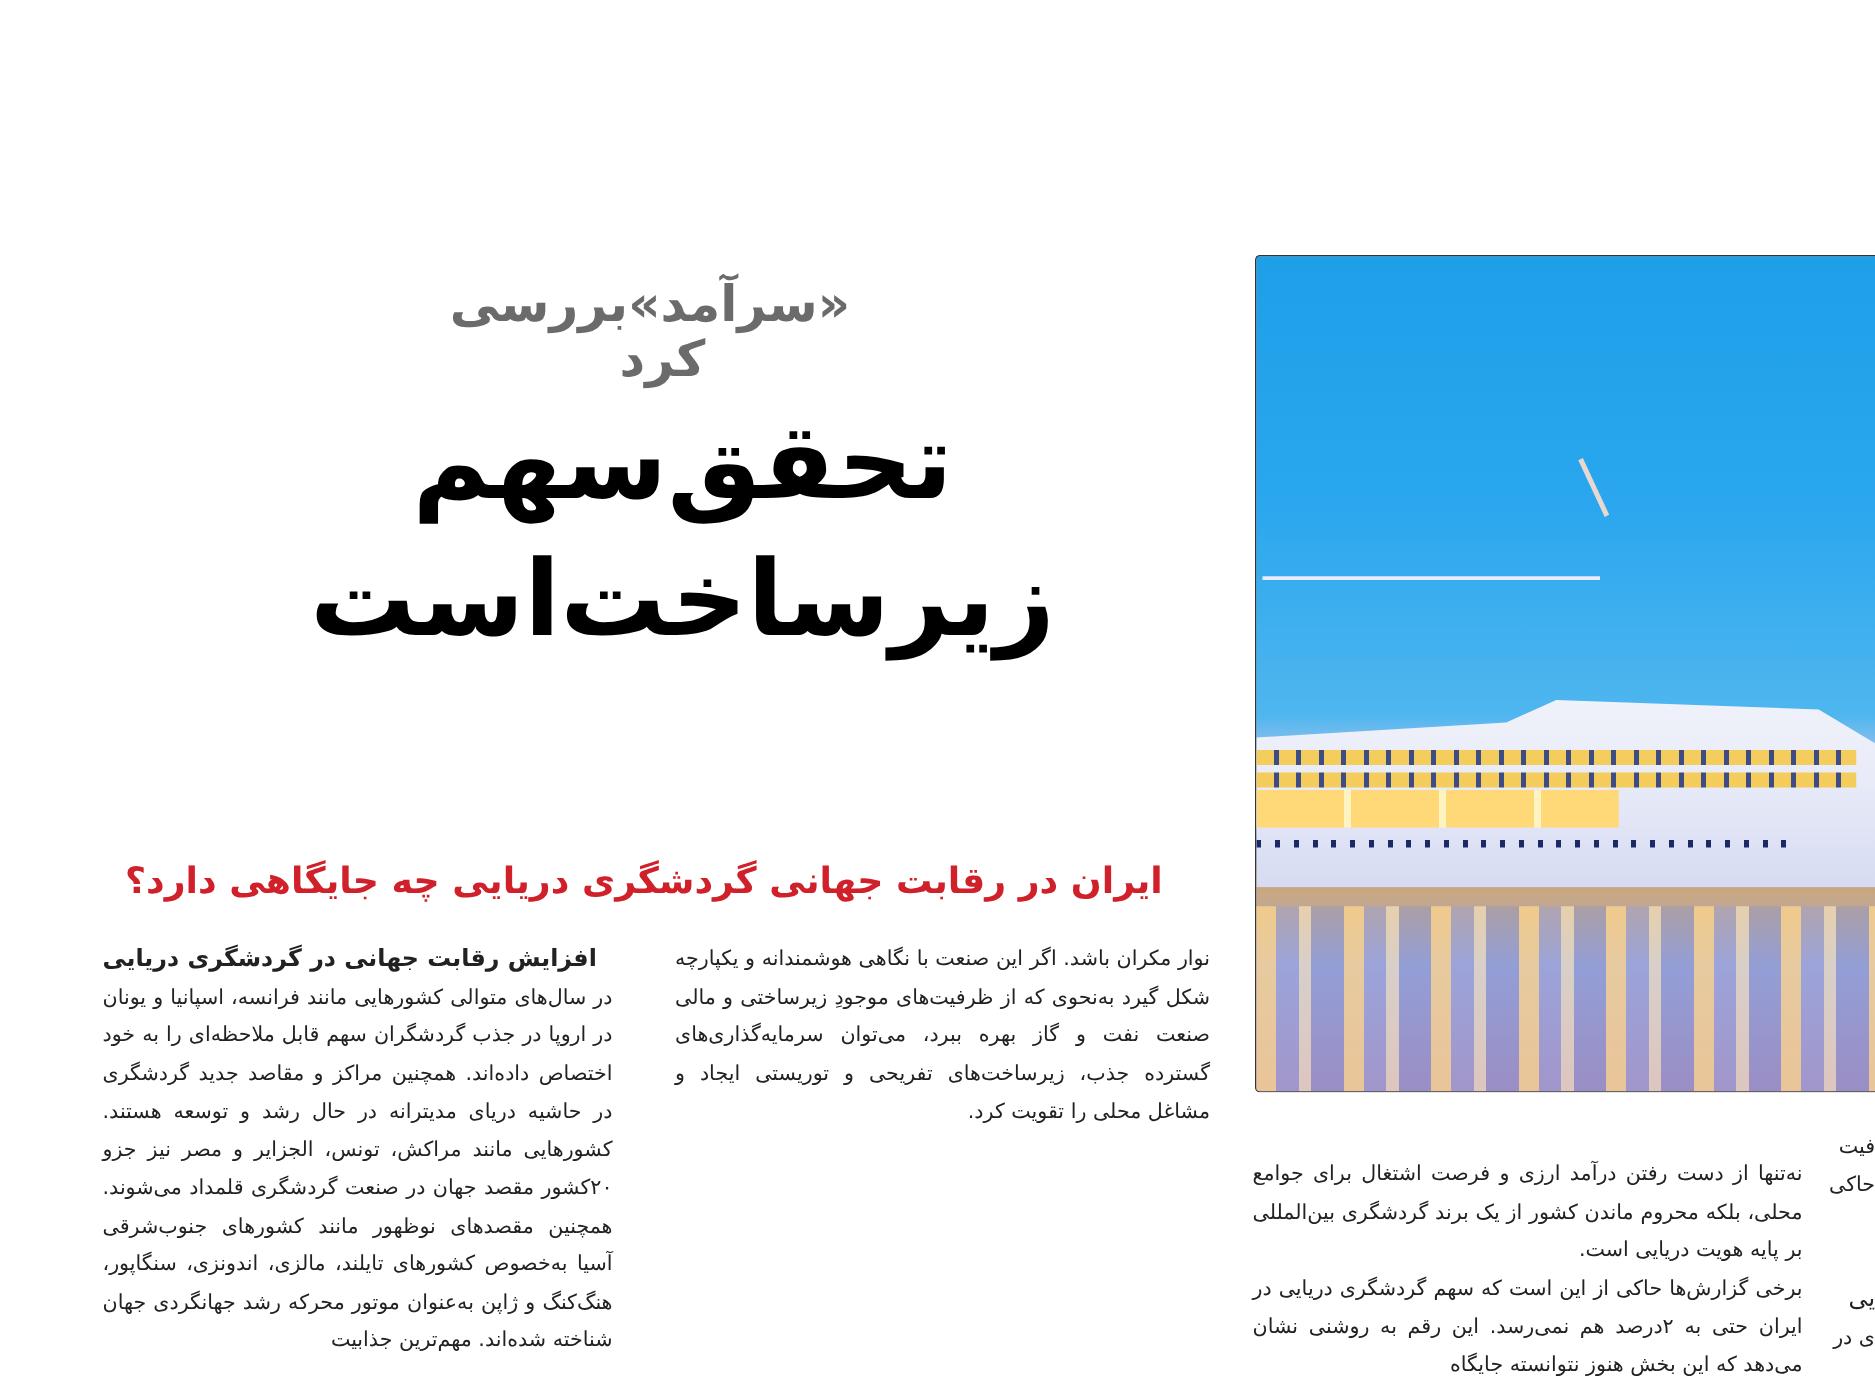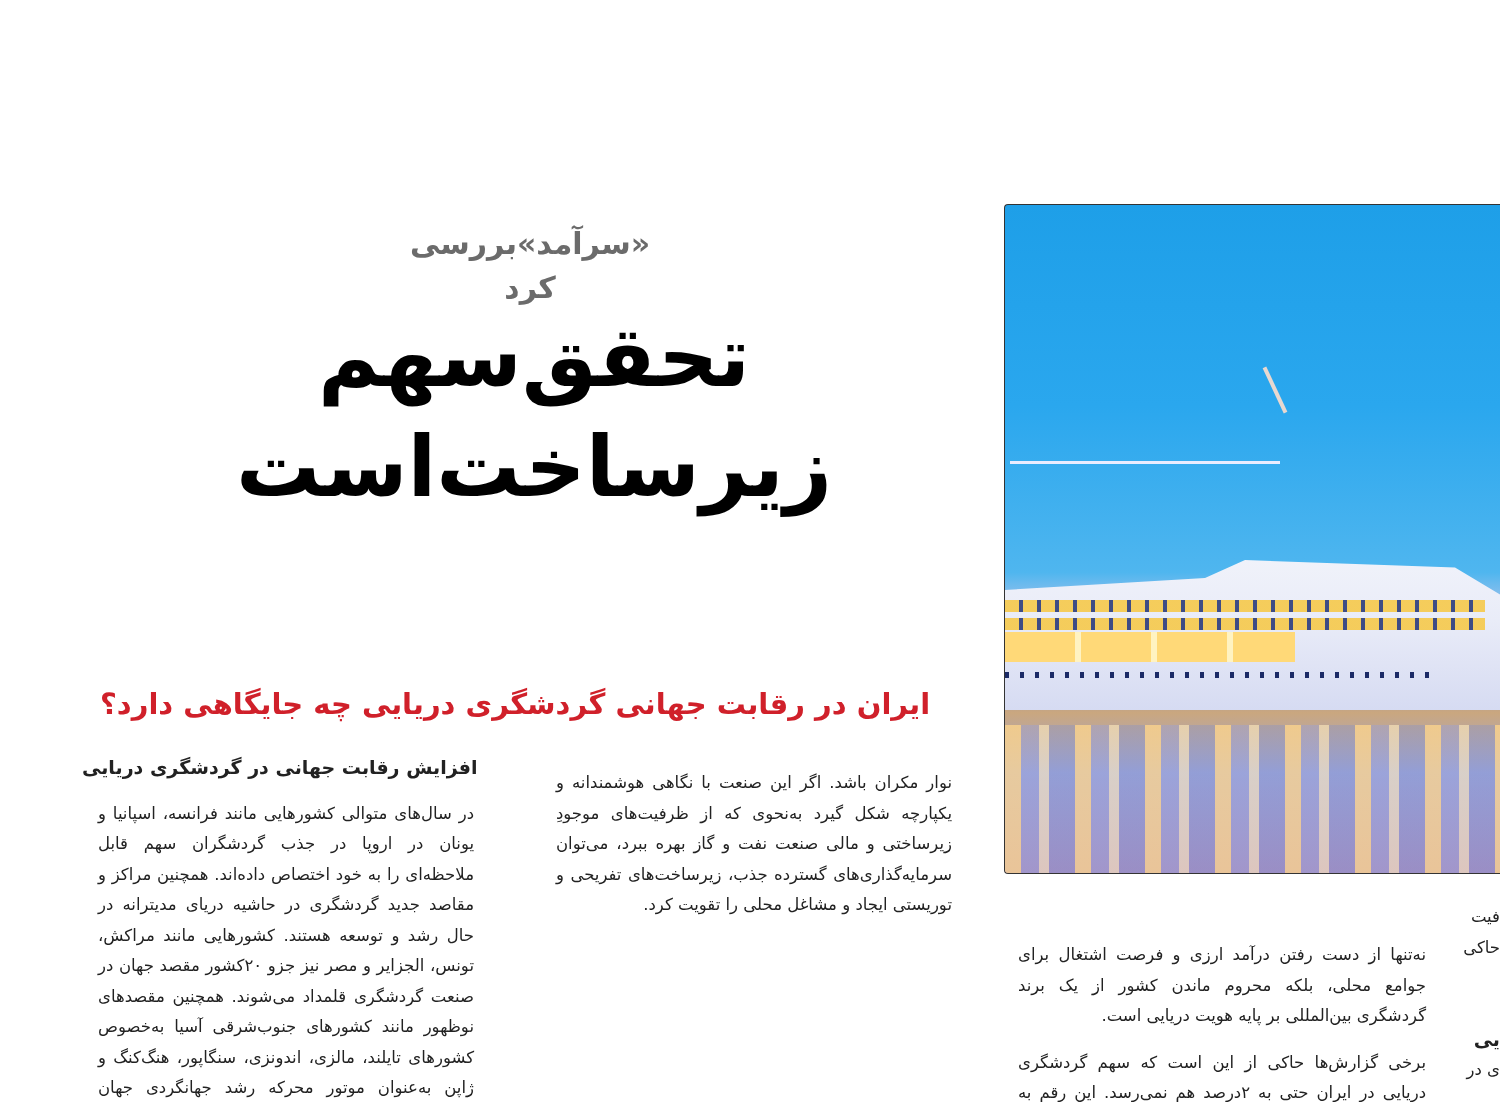--- a/index.html
+++ b/index.html
@@ -5,21 +5,21 @@
   html, body { margin: 0; padding: 0; }
   body {
     width: 1500px; height: 1102px; overflow: hidden;
     background: #ffffff; position: relative;
     font-family: "DejaVu Sans", sans-serif; color: #1a1a1a;
   }
   .kicker {
     position: absolute; left: 380px; top: 222px; width: 300px;
     text-align: center; direction: rtl;
     font-family: "DejaVu Sans", sans-serif; font-weight: bold;
-    font-size: 30px; color: #6b6b6b; line-height: 44px;
+    font-size: 40px; color: #6b6b6b; line-height: 44px;
   }
   .headline {
     position: absolute; left: 80px; top: 298px; width: 900px;
     direction: rtl; text-align: center;
     font-family: "DejaVu Sans", sans-serif; font-weight: 900;
     color: #000; 
   }
   .headline .line { display: block; font-weight: bold; }
   .headline .l1 { font-size: 84px; line-height: 110px; letter-spacing: -2px; }
   .headline .l2 { font-size: 84px; line-height: 120px; letter-spacing: -3px; }
@@ -27,21 +27,21 @@
   .subhead {
     position: absolute; left: 100px; top: 682px; width: 840px;
     direction: rtl; text-align: left;
     font-weight: bold; font-size: 29px; color: #d0202a; line-height: 44px;
   }
   .col {
     position: absolute; direction: rtl; text-align: justify;
     font-family: "DejaVu Sans", sans-serif; font-size: 16.5px; line-height: 30.5px;
     color: #222;
   }
-  .col p { margin: 16px; }
+  .col p { margin: 0; }
   .col-1 { left: 82px; top: 752px; width: 408px; }
   .col-2 { left: 540px; top: 752px; width: 428px; }
   .col-3 { left: 1002px; top: 924px; width: 440px; }
   .col-4 { left: 1460px; top: 902px; width: 40px; overflow: hidden; white-space: nowrap; }
   .section-title { font-weight: bold; font-size: 19px; text-align: left; }
   .photo {
     position: absolute; left: 1004px; top: 204px; width: 500px; height: 668px;
     border: 1px solid #333; border-right: none; border-radius: 4px 0 0 4px;
     overflow: hidden;
     background: linear-gradient(180deg, #1e9fe8 0%, #2aa7ee 30%, #4fb6ef 55%, #bfc6ea 62%, #d9d8ef 68%, #7a86c8 70%, #caa77f 76%, #9fa6d8 85%, #a98fbf 100%);
@@ -74,21 +74,21 @@
   }
   .rope {
     position: absolute; left: 5px; top: 256px; width: 270px; height: 3px; background: #e9ecff;
   }
 </style>
 </head>
 <body>
 
 <div class="kicker">«سرآمد»بررسی کرد</div>
 
-<h1 class="headline" style="margin:4px;">
+<h1 class="headline" style="margin:16px;">
   <span class="line l1">تحقق‌سهم</span>
   <span class="line l3">زیرساخت‌است</span>
 </h1>
 
 <div class="subhead">ایران در رقابت جهانی گردشگری دریایی چه جایگاهی دارد؟</div>
 
 <div class="photo">
   <div class="rope"></div>
   <div class="mast"></div>
   <div class="ship">
@@ -112,15 +112,15 @@
 <div class="col col-3">
   <p>نه‌تنها از دست رفتن درآمد ارزی و فرصت اشتغال برای جوامع محلی، بلکه محروم ماندن کشور از یک برند گردشگری بین‌المللی بر پایه هویت دریایی است.</p>
   <p>برخی گزارش‌ها حاکی از این است که سهم گردشگری دریایی در ایران حتی به ۲درصد هم نمی‌رسد. این رقم به روشنی نشان می‌دهد که این بخش هنوز نتوانسته جایگاه</p>
 </div>
 
 <div class="col col-4">
   <div style="height:30.5px">فیت</div>
   <div style="height:30.5px">حاکی</div>
   <div style="height:30.5px"></div>
   <div style="height:30.5px"></div>
-  <div style="height:30.5px;font-weight:bold;font-size:19px">یی</div>
+  <div style="height:30.5px;font-weight:normal;font-size:19px">یی</div>
   <div style="height:30.5px">ی در</div>
 </div>
 
 </body></html>

